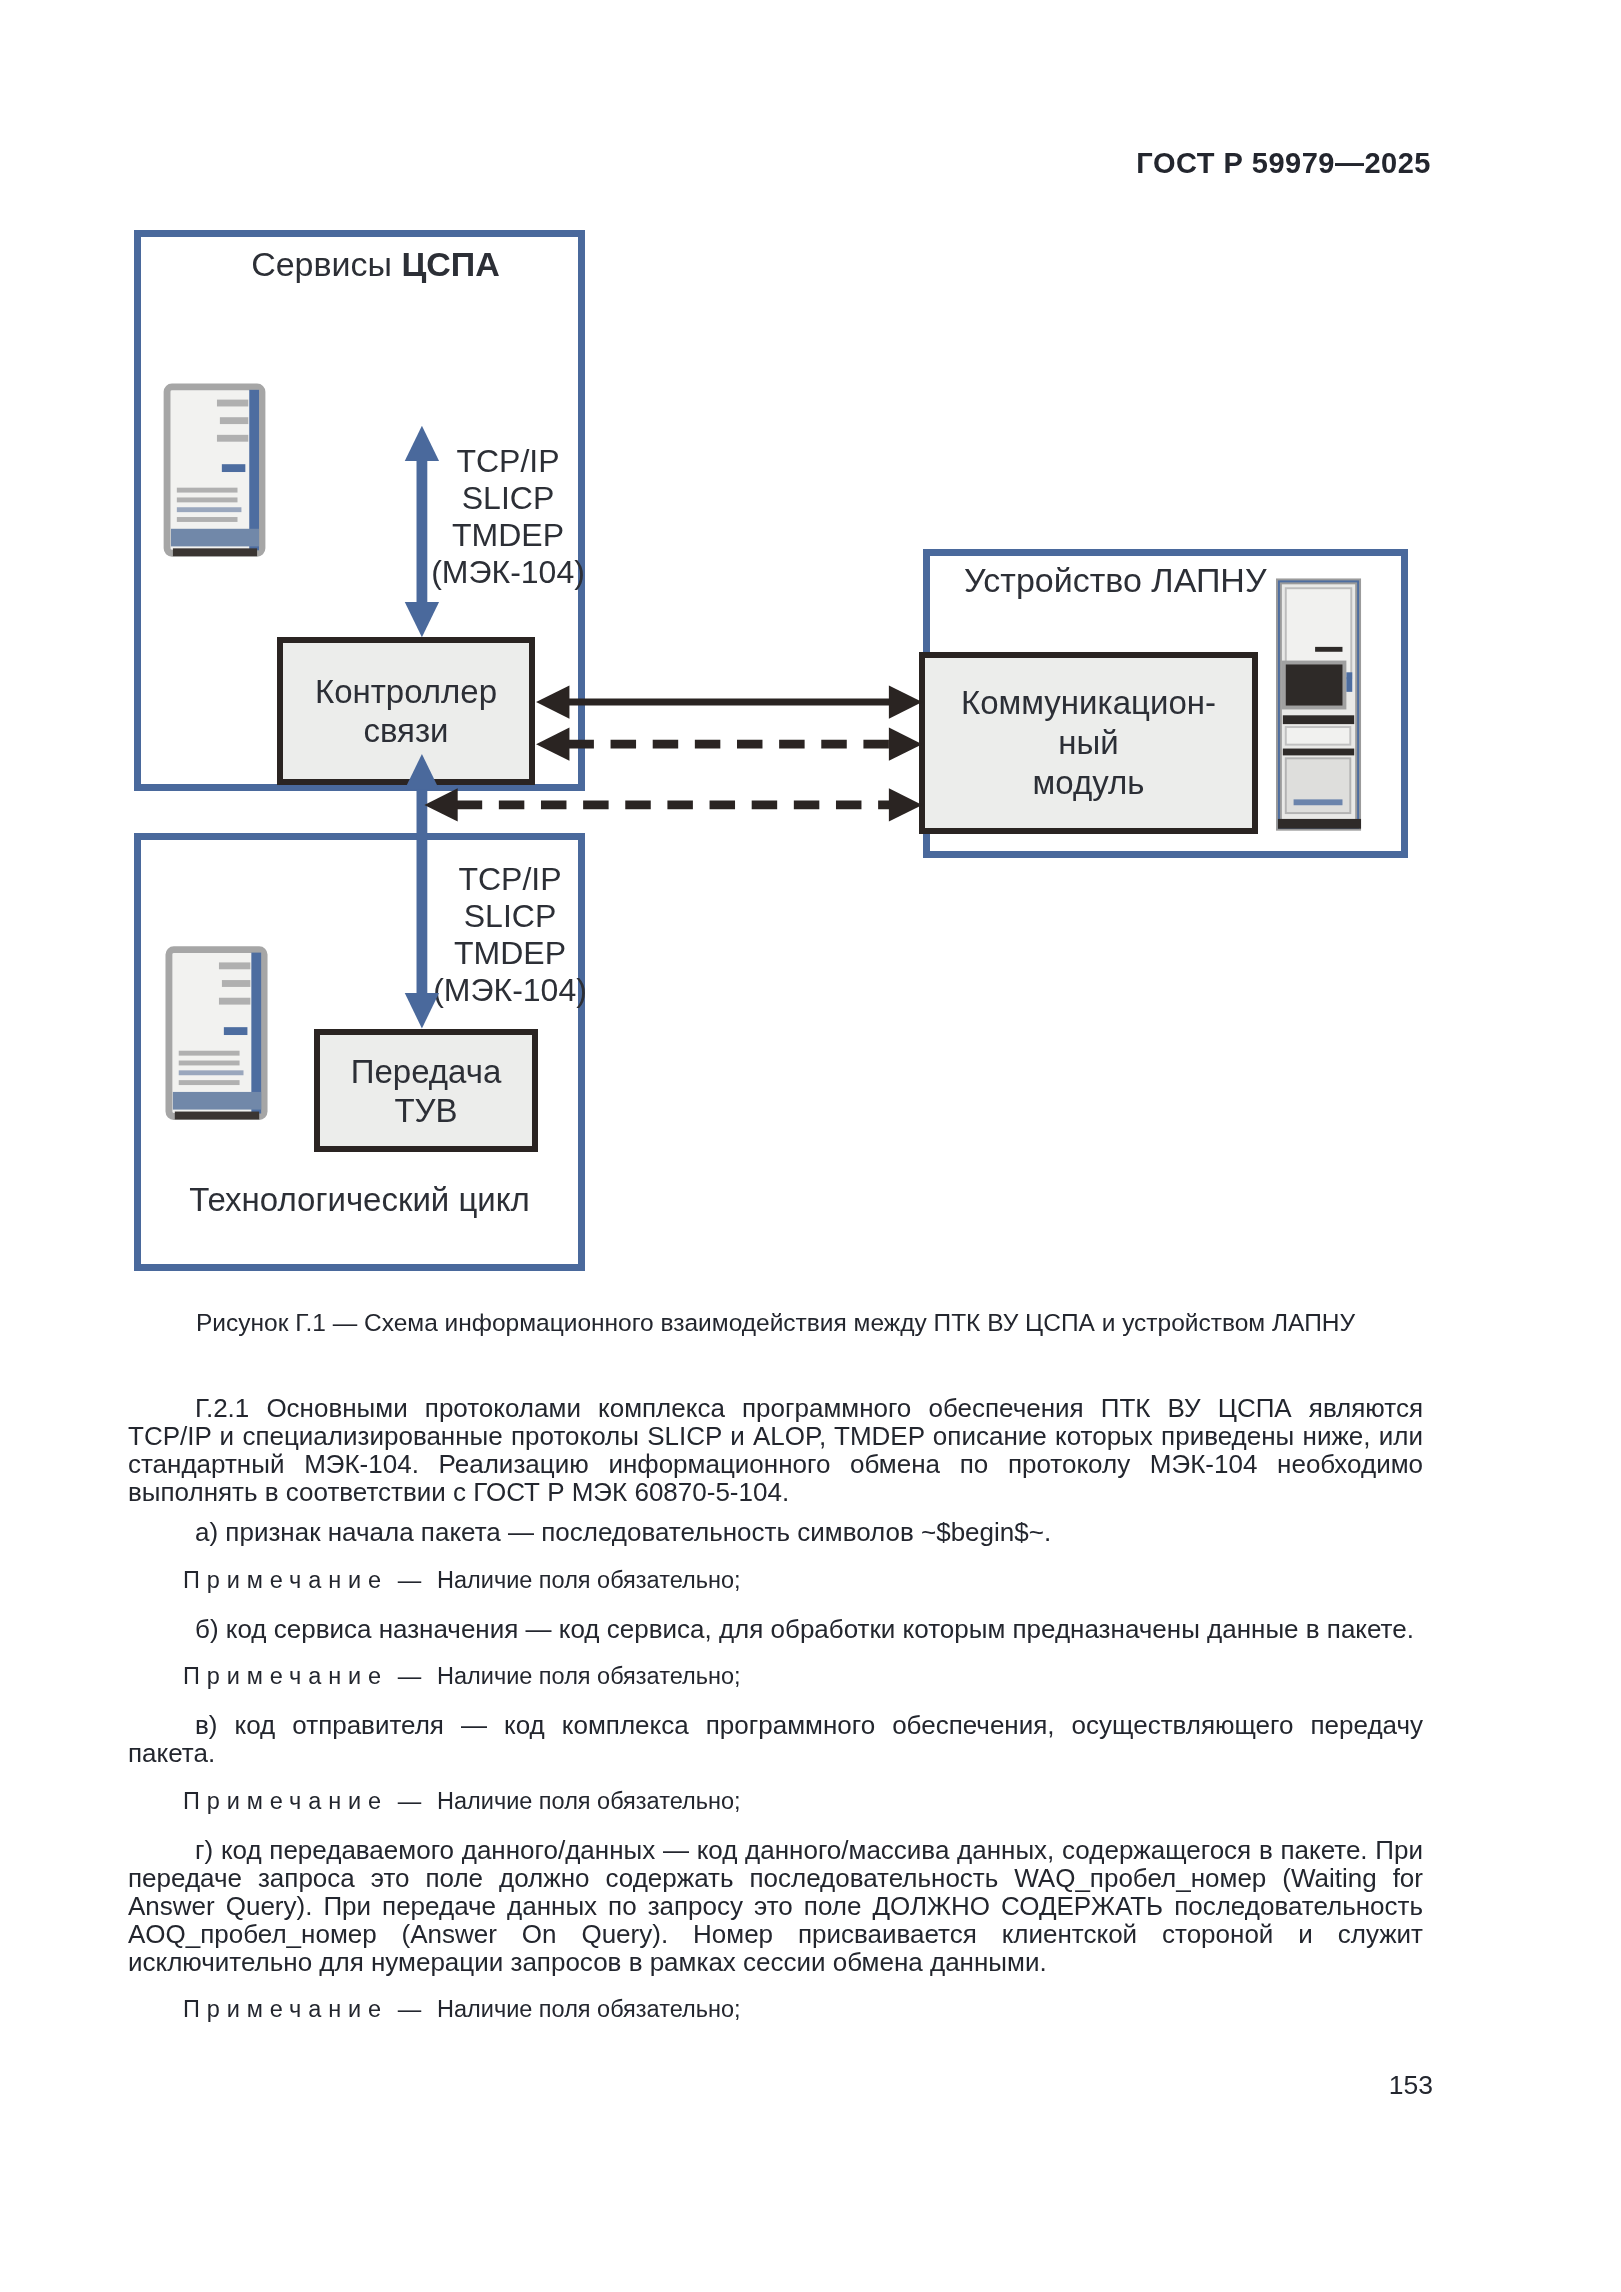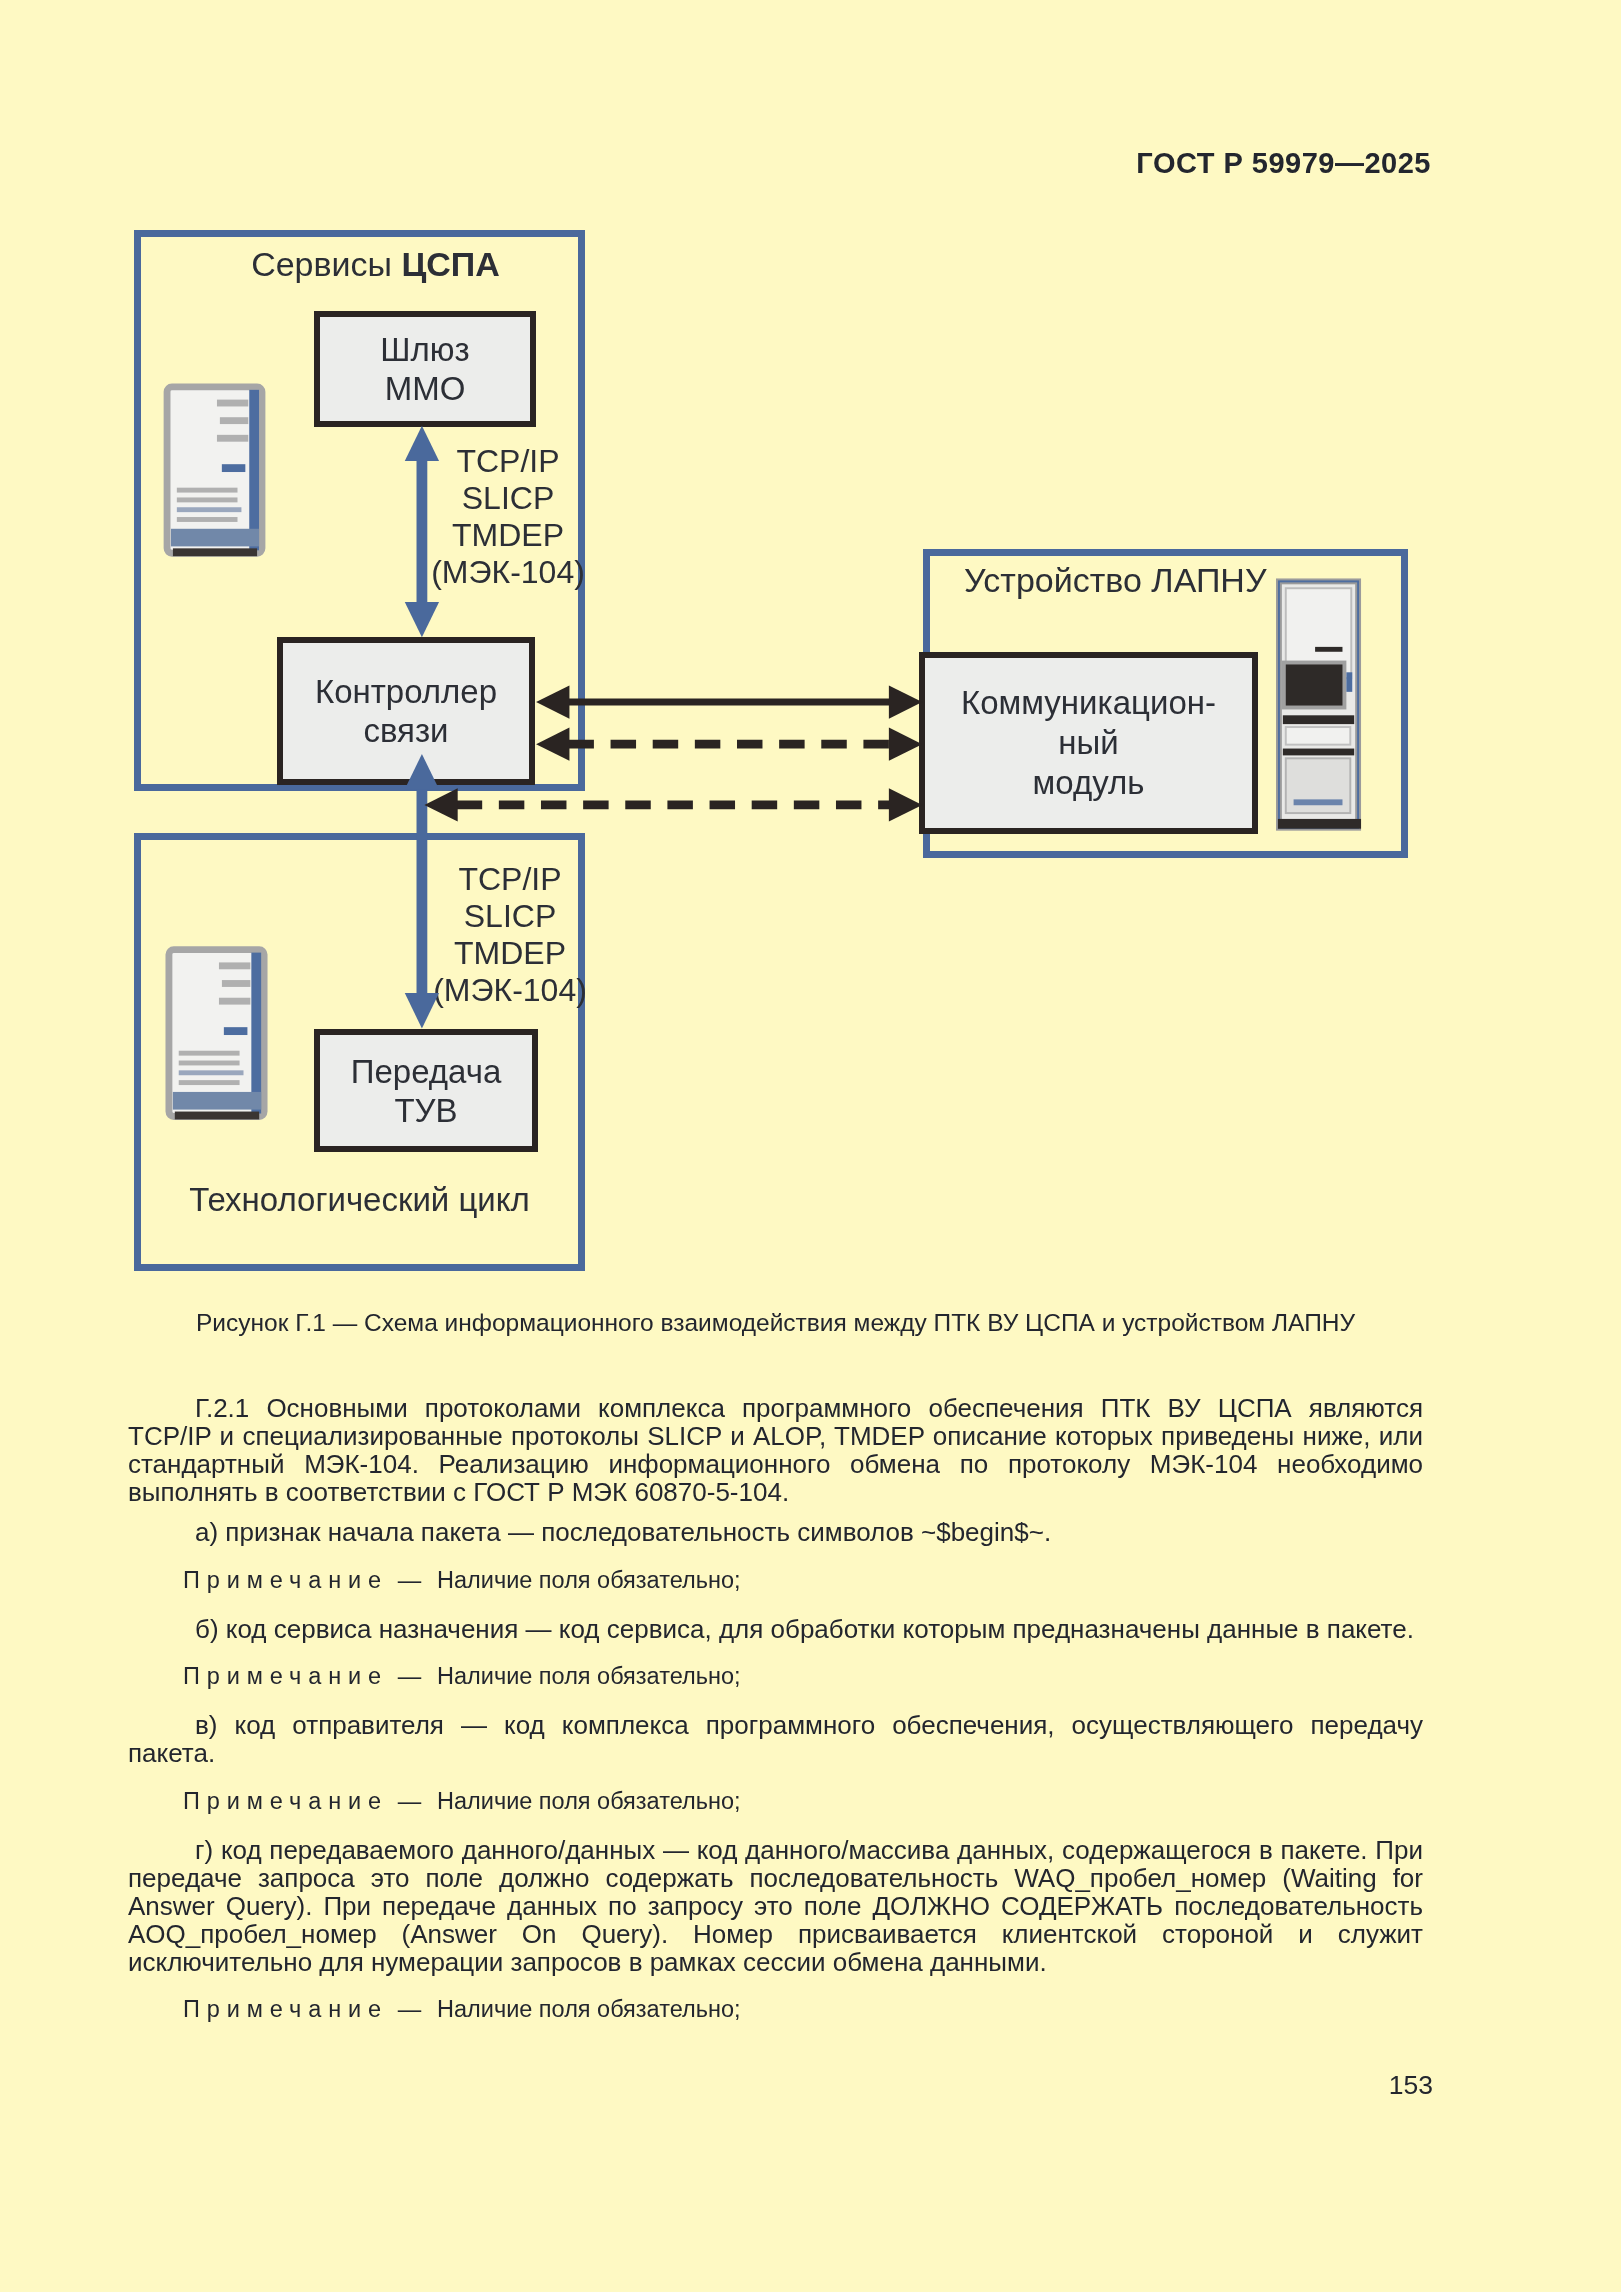--- a/index.html
+++ b/index.html
@@ -1,17 +1,17 @@
 <!DOCTYPE html>
 <html lang="ru"><head>
 <meta charset="utf-8">
 <style>
   html,body{margin:0;padding:0;}
   body{background:#ecedeb;font-family:"Liberation Sans","DejaVu Sans",sans-serif;}
-  .page{position:relative;width:1621px;height:2293px;background:#fef9c3;overflow:hidden;color:#23262e;}
+  .page{position:relative;width:1621px;height:2293px;background:#ffffff;overflow:hidden;color:#23262e;}
 
   .hdr{position:absolute;top:147px;right:190px;font-size:29px;font-weight:bold;color:#23262e;letter-spacing:0.5px;}
   .pagenum{position:absolute;top:2070px;right:188px;font-size:26.5px;color:#23262e;}
 
   
   .bluebox{position:absolute;border:7.8px solid #4a699c;box-sizing:border-box;z-index:2;}
   .blackbox{position:absolute;border:6.9px solid #2a2422;box-sizing:border-box;background:#ecedeb;z-index:3;
             display:flex;flex-direction:column;align-items:center;justify-content:center;
             font-size:33px;line-height:39px;color:#2c2f36;text-align:center;}
   .dlabel{position:absolute;z-index:4;color:#2c2f36;text-align:center;}
@@ -40,24 +40,20 @@
   <div class="bluebox" style="left:134px;top:230px;width:451px;height:561px;"></div>
   <div class="bluebox" style="left:134px;top:833px;width:451px;height:438px;"></div>
   <div class="bluebox" style="left:923px;top:549px;width:485px;height:309px;"></div>
 
   <div class="dlabel grouptitle" style="left:142px;top:245px;width:435px;">
     <span>Сервисы </span><span style="font-weight:bold">ЦСПА</span>
   </div>
   <div class="dlabel grouptitle" style="left:948px;top:561px;width:451px;text-align:left;">Устройство ЛАПНУ</div>
   <div class="dlabel" style="left:142px;top:1181px;width:435px;font-size:33px;">Технологический цикл</div>
 
-  <div class="blackbox" style="left:314px;top:311px;width:222px;height:116px;">
-    <span>Шлюз</span>
-    <span>ММО</span>
-  </div>
   <div class="blackbox" style="left:277px;top:637px;width:258px;height:148px;">
     <span>Контроллер</span>
     <span>связи</span>
   </div>
   <div class="blackbox" style="left:919px;top:652px;width:339px;height:182px;line-height:40px;">
     <span>Коммуникацион-</span>
     <span>ный</span>
     <span>модуль</span>
   </div>
   <div class="blackbox" style="left:314px;top:1029px;width:224px;height:123px;">

